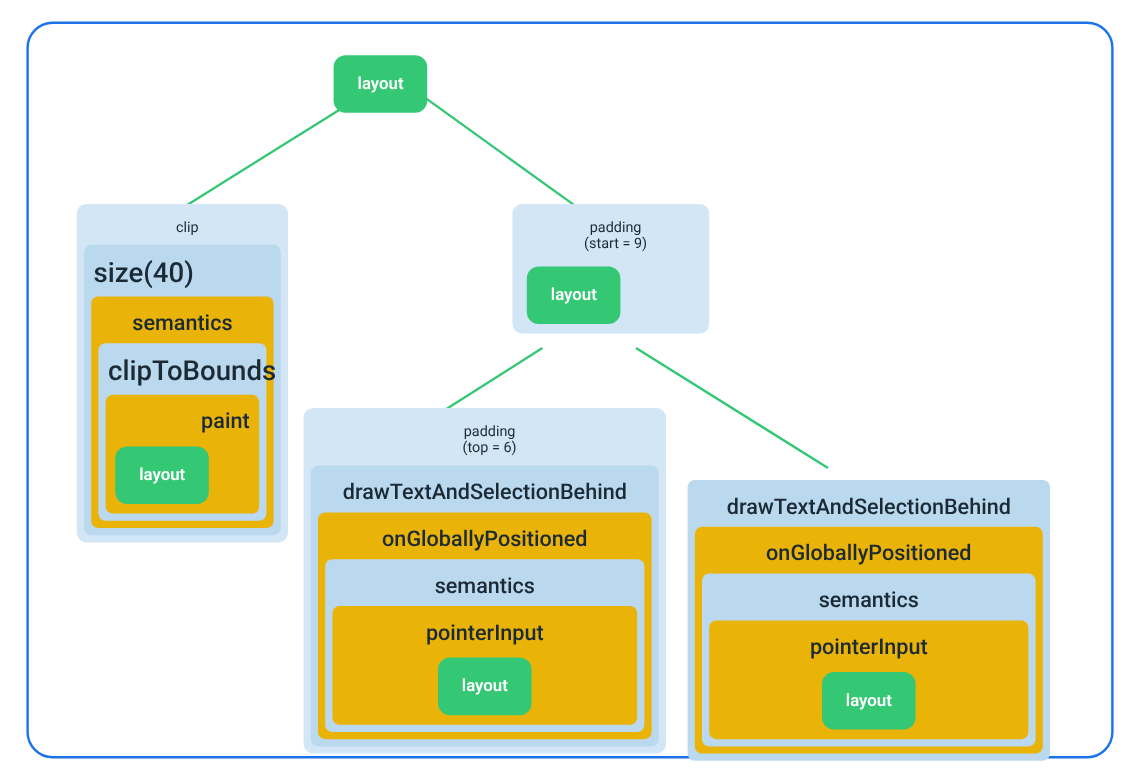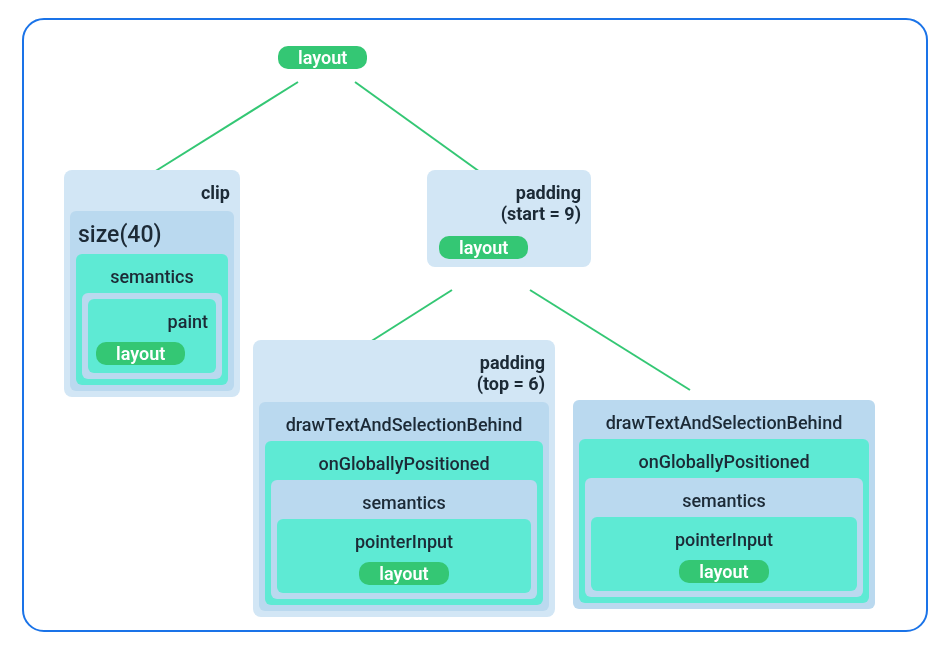--- a/index.html
+++ b/index.html
@@ -27,52 +27,52 @@
   }
   .node {
     position: absolute;
     text-align: center;
     border-radius: 8px;
   }
   .layout-pill {
     background: #34c774;
     color: #ffffff;
     font-weight: 600;
-    font-size: 18px;
-    padding: 1px 20px;
+    font-size: 14px;
+    padding: 16px 20px;
     border-radius: 10px;
     display: inline-block;
   }
   .box {
     position: absolute;
     background: #d2e6f5;
     border-radius: 8px;
     padding: 6px;
     color: #1c2a36;
   }
   .box-title {
-    font-size: 18px;
-    font-weight: 700;
+    font-size: 12px;
+    font-weight: 400;
     padding: 6px 4px 8px 4px;
-    text-align: right;
+    text-align: center;
   }
   .inner-label {
     font-size: 23px;
     font-weight: 500;
     padding: 4px 2px 6px 2px;
     text-align: left;
   }
   .stack-label {
     font-size: 18px;
     font-weight: 500;
     padding: 6px 2px;
     text-align: center;
   }
   .layer-a { background: #bad9ef; border-radius: 6px; padding: 6px; }
-  .layer-b { background: #5eead4; border-radius: 6px; padding: 6px; }
+  .layer-b { background: #eab308; border-radius: 6px; padding: 6px; }
   
   .pill-row { text-align: center; padding: 4px 0 2px 0; }
   
   .pad-l { padding-left: 12px; }
 </style>
 </head>
 <body>
 
 <div class="frame"></div>
 
@@ -87,20 +87,21 @@
   <span class="layout-pill">layout</span>
 </div>
 
 <div class="box" style="left:64px; top:170px; width:176px;">
   <div class="box-title pad-l">clip</div>
   <div class="layer-a">
     <div class="inner-label">size(40)</div>
     <div class="layer-b">
       <div class="stack-label">semantics</div>
       <div class="layer-a">
+        <div class="inner-label">clipToBounds</div>
         <div class="layer-b">
           <div class="stack-label" style="text-align:right; padding-left:6px;">paint</div>
           <div class="pill-row" style="text-align:left; padding-left:2px;">
             <span class="layout-pill">layout</span>
           </div>
         </div>
       </div>
     </div>
   </div>
 </div>

